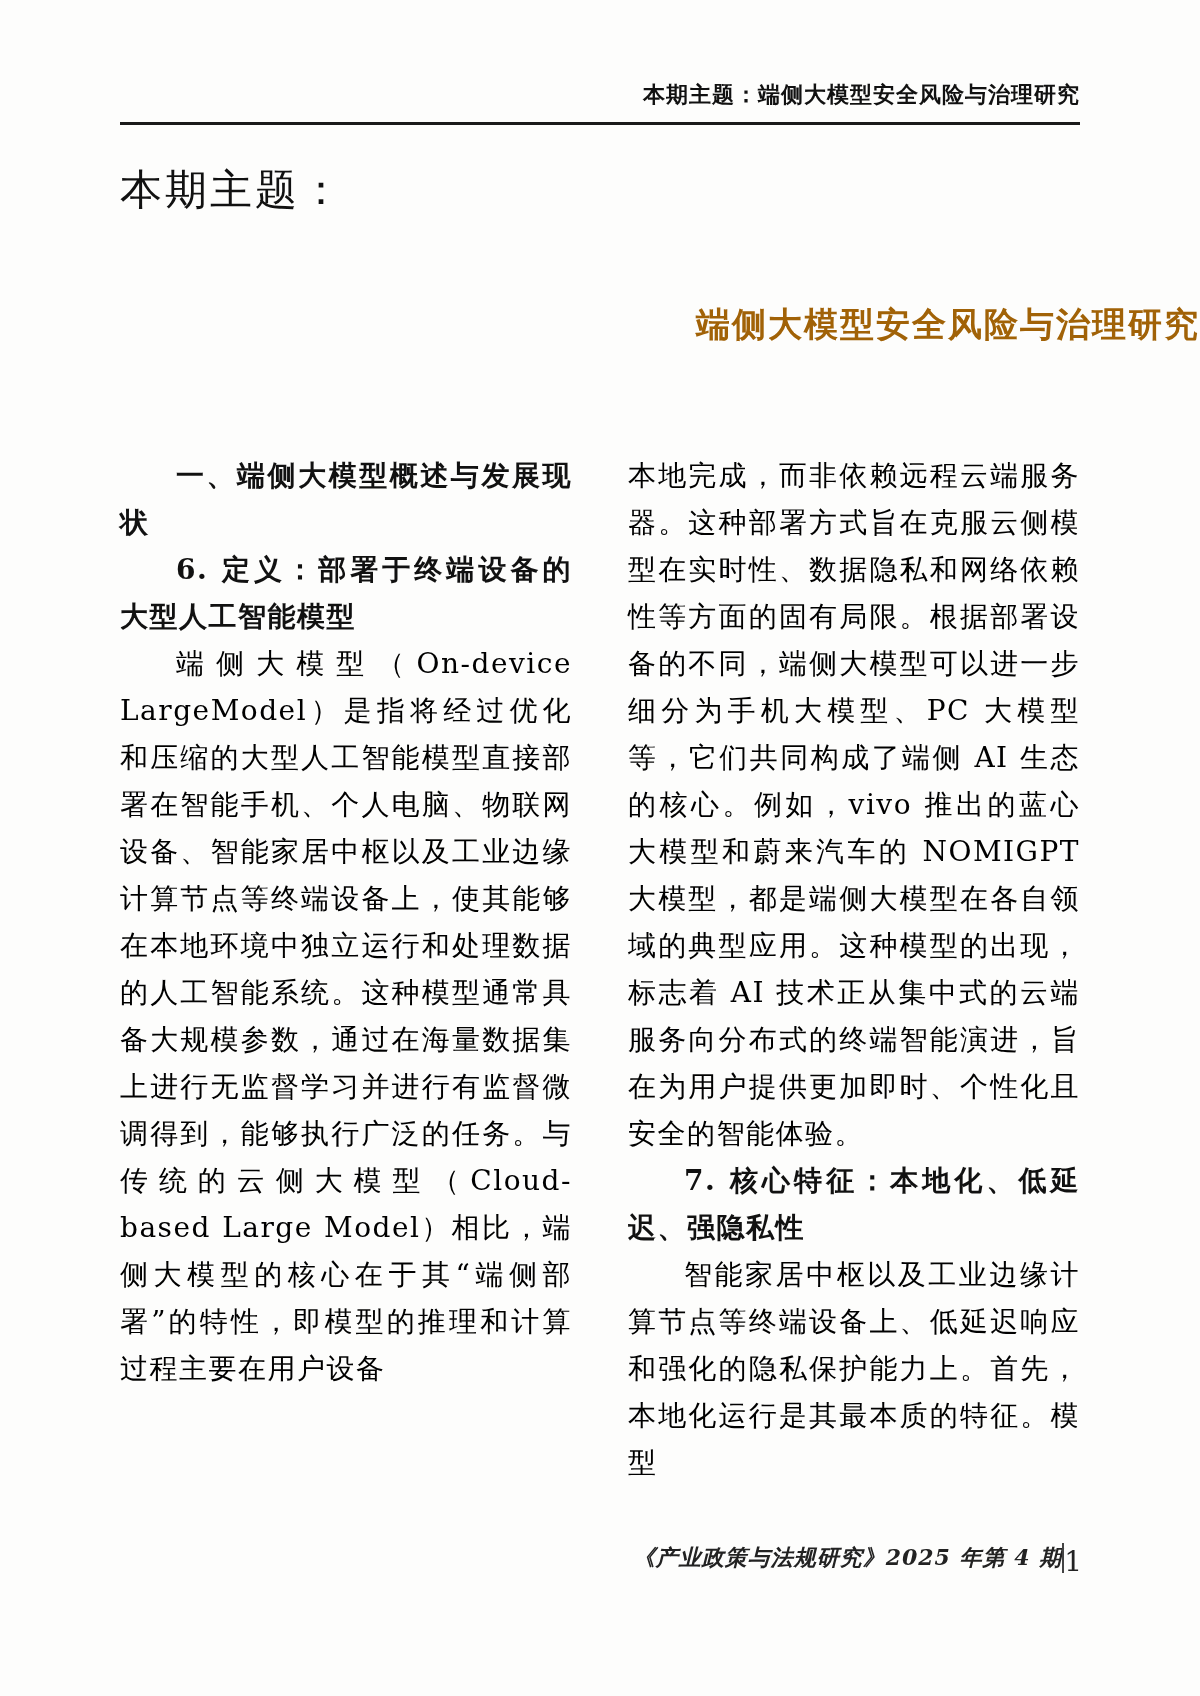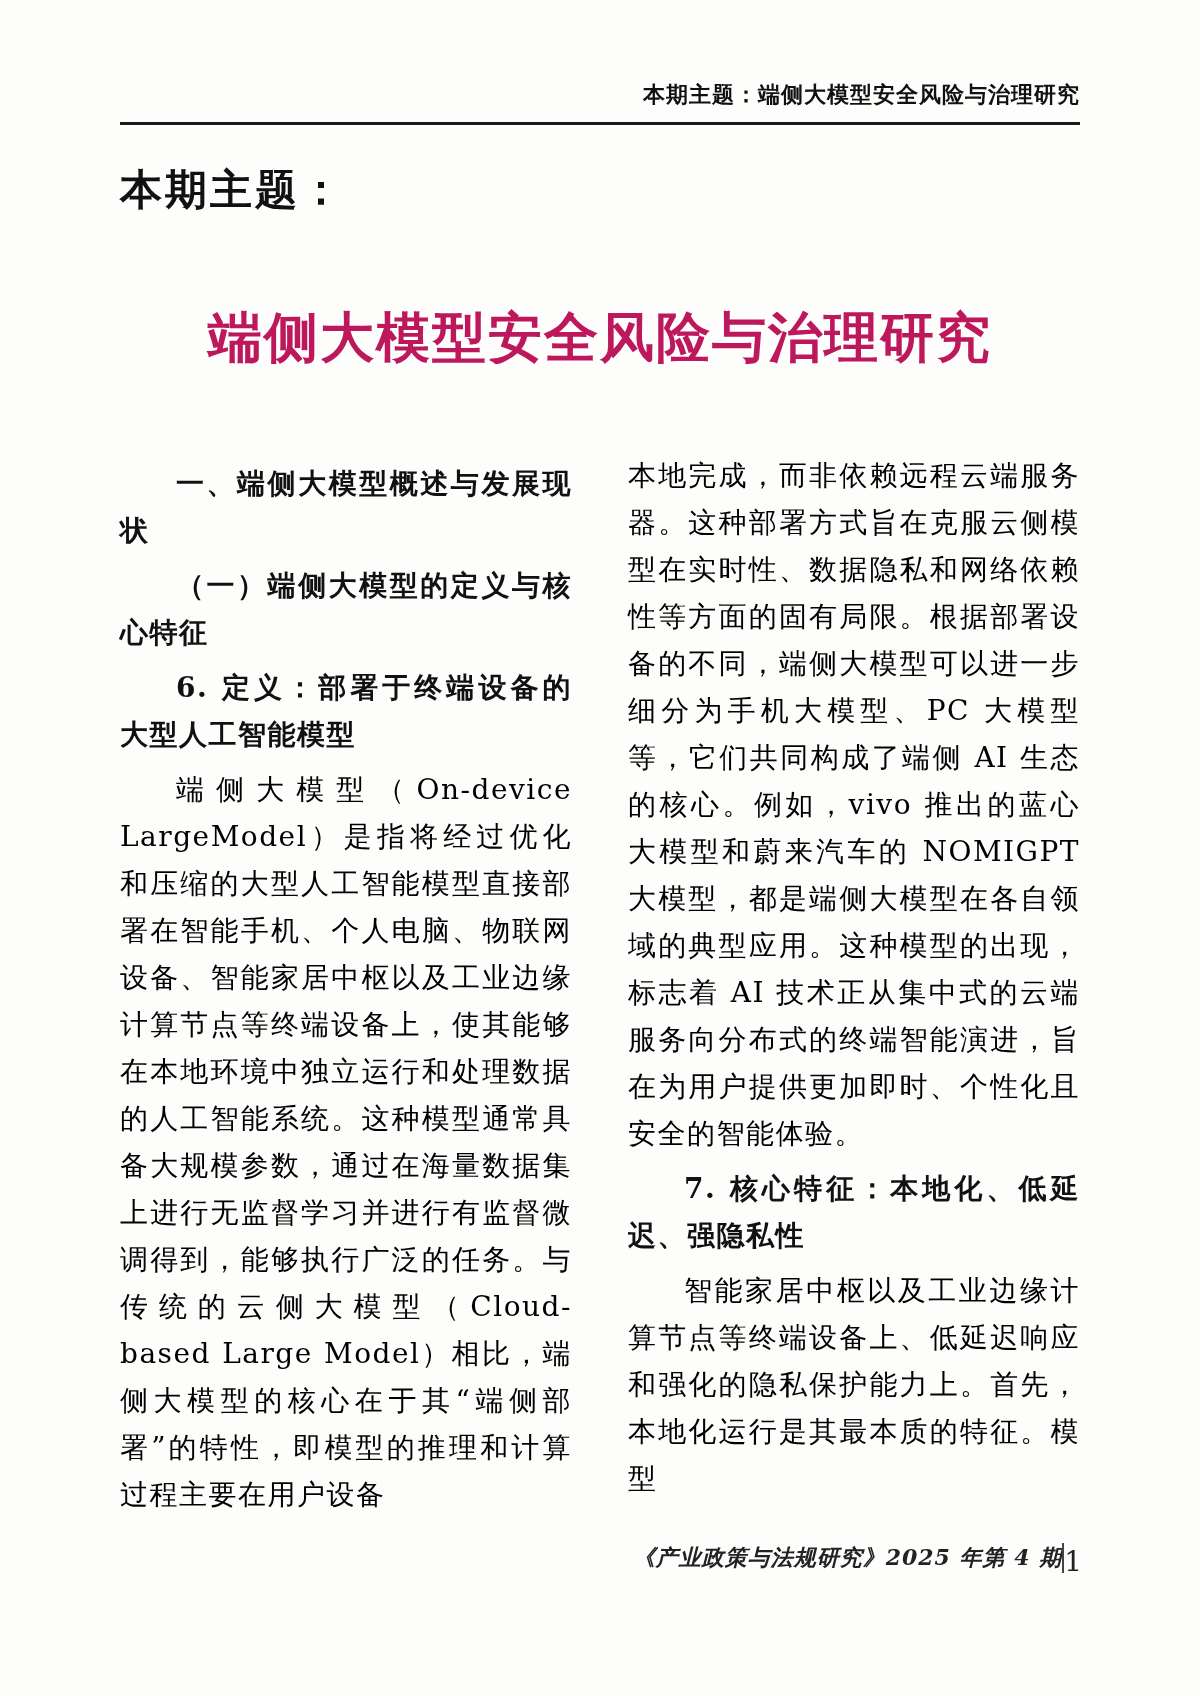--- a/index.html
+++ b/index.html
@@ -30,38 +30,38 @@
     padding-bottom: 12px;
     border-bottom: 3px solid #1a1a1a;
   }
 
   
   .kicker {
     position: absolute;
     top: 162px;
     left: 120px;
     font-family: "Liberation Sans", "DejaVu Sans", sans-serif;
-    font-weight: bold;
+    font-weight: normal;
     font-size: 42px;
     letter-spacing: 3px;
     color: #111;
   }
 
   
   .article-title {
     position: absolute;
     top: 302px;
     left: 0;
     width: 100%;
-    text-align: center;
+    text-align: right;
     font-family: "DejaVu Serif", "Liberation Serif", serif;
     font-weight: bold;
-    font-size: 54px;
+    font-size: 34px;
     letter-spacing: 2px;
-    color: #be185d;
+    color: #a16207;
   }
 
   
   .columns {
     position: absolute;
     top: 452px;
     left: 120px;
     width: 960px;
     display: flex;
     gap: 56px;
@@ -71,21 +71,21 @@
     width: 452px;
   }
   .col p {
     font-size: 28px;
     line-height: 47px;
     letter-spacing: 1.5px;
     text-align: justify;
     text-justify: inter-ideograph;
     color: #000000;
   }
-  .col p.indent { text-indent: 2em; margin-top: 8px; }
+  .col p.indent { text-indent: 2em; }
   .col p.bold { font-weight: bold; color: #111; }
 
   
   .page-footer {
     position: absolute;
     bottom: 122px;
     right: 118px;
     display: flex;
     align-items: center;
   }
@@ -119,21 +119,20 @@
   </header>
 
   <h1 class="kicker">本期主题：</h1>
 
   <h2 class="article-title">端侧大模型安全风险与治理研究</h2>
 
   <main class="columns">
 
     <section class="col">
       <p class="indent bold">一、端侧大模型概述与发展现状</p>
-      <p class="indent bold">（一）端侧大模型的定义与核心特征</p>
       <p class="indent bold">6. 定义：部署于终端设备的大型人工智能模型</p>
       <p class="indent">端侧大模型（On-device LargeModel）是指将经过优化和压缩的大型人工智能模型直接部署在智能手机、个人电脑、物联网设备、智能家居中枢以及工业边缘计算节点等终端设备上，使其能够在本地环境中独立运行和处理数据的人工智能系统。这种模型通常具备大规模参数，通过在海量数据集上进行无监督学习并进行有监督微调得到，能够执行广泛的任务。与传统的云侧大模型（Cloud-based Large Model）相比，端侧大模型的核心在于其“端侧部署”的特性，即模型的推理和计算过程主要在用户设备</p>
     </section>
 
     <section class="col">
       <p>本地完成，而非依赖远程云端服务器。这种部署方式旨在克服云侧模型在实时性、数据隐私和网络依赖性等方面的固有局限。根据部署设备的不同，端侧大模型可以进一步细分为手机大模型、PC 大模型等，它们共同构成了端侧 AI 生态的核心。例如，vivo 推出的蓝心大模型和蔚来汽车的 NOMIGPT 大模型，都是端侧大模型在各自领域的典型应用。这种模型的出现，标志着 AI 技术正从集中式的云端服务向分布式的终端智能演进，旨在为用户提供更加即时、个性化且安全的智能体验。</p>
       <p class="indent bold">7. 核心特征：本地化、低延迟、强隐私性</p>
       <p class="indent">智能家居中枢以及工业边缘计算节点等终端设备上、低延迟响应和强化的隐私保护能力上。首先，本地化运行是其最本质的特征。模型</p>
     </section>
 

